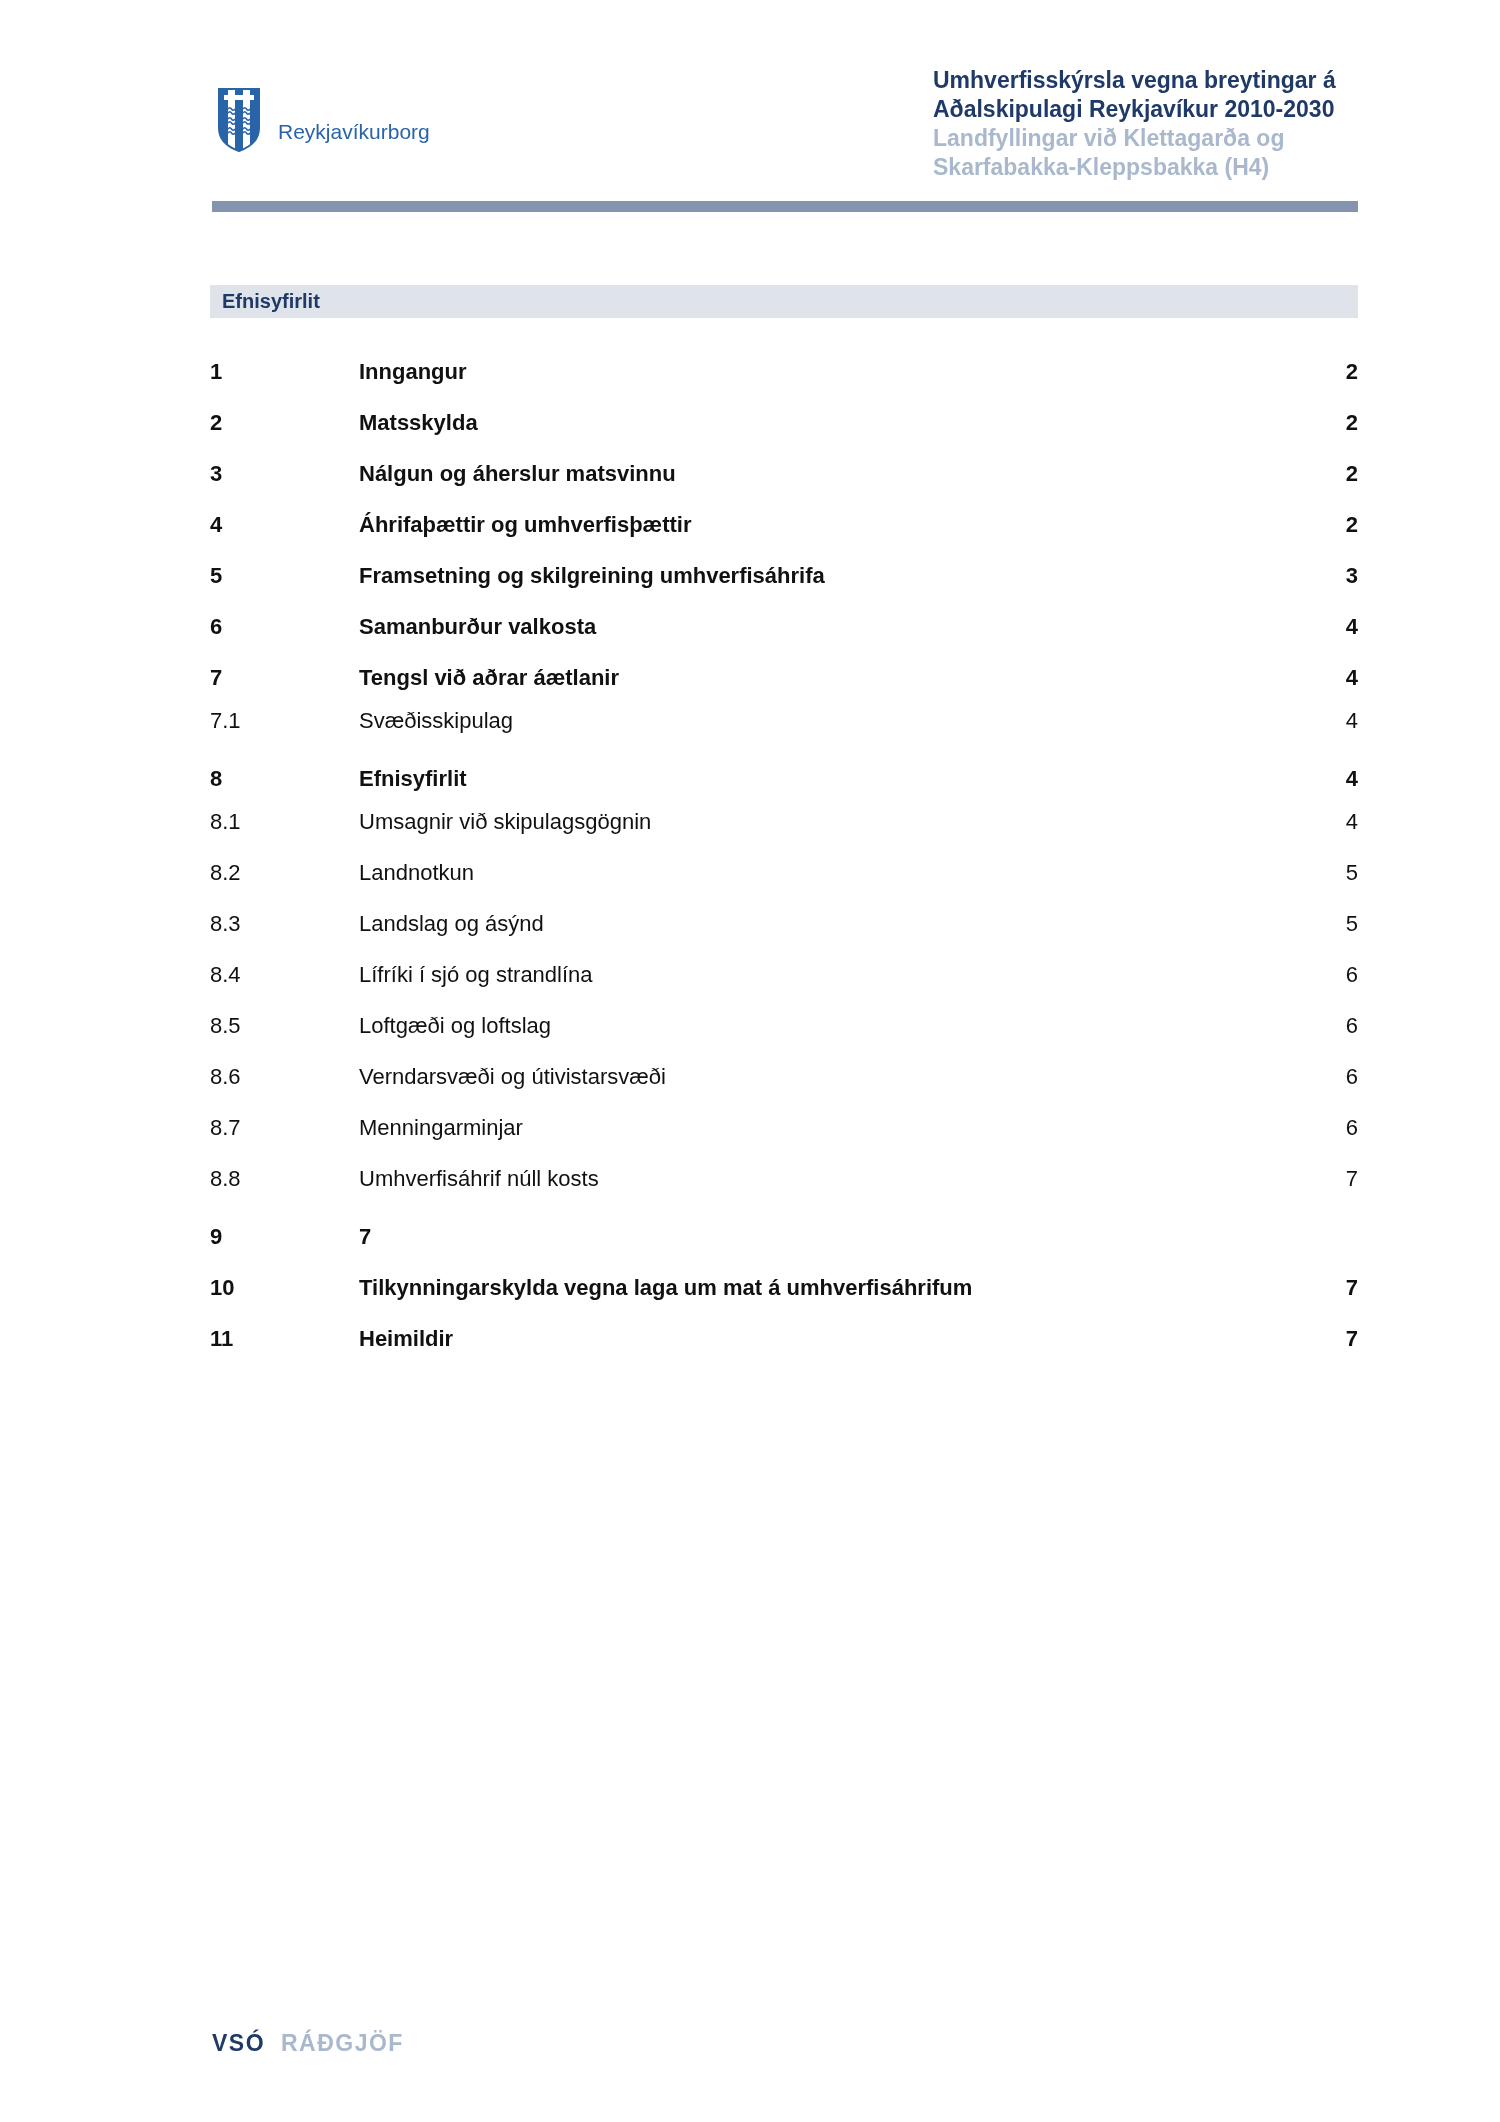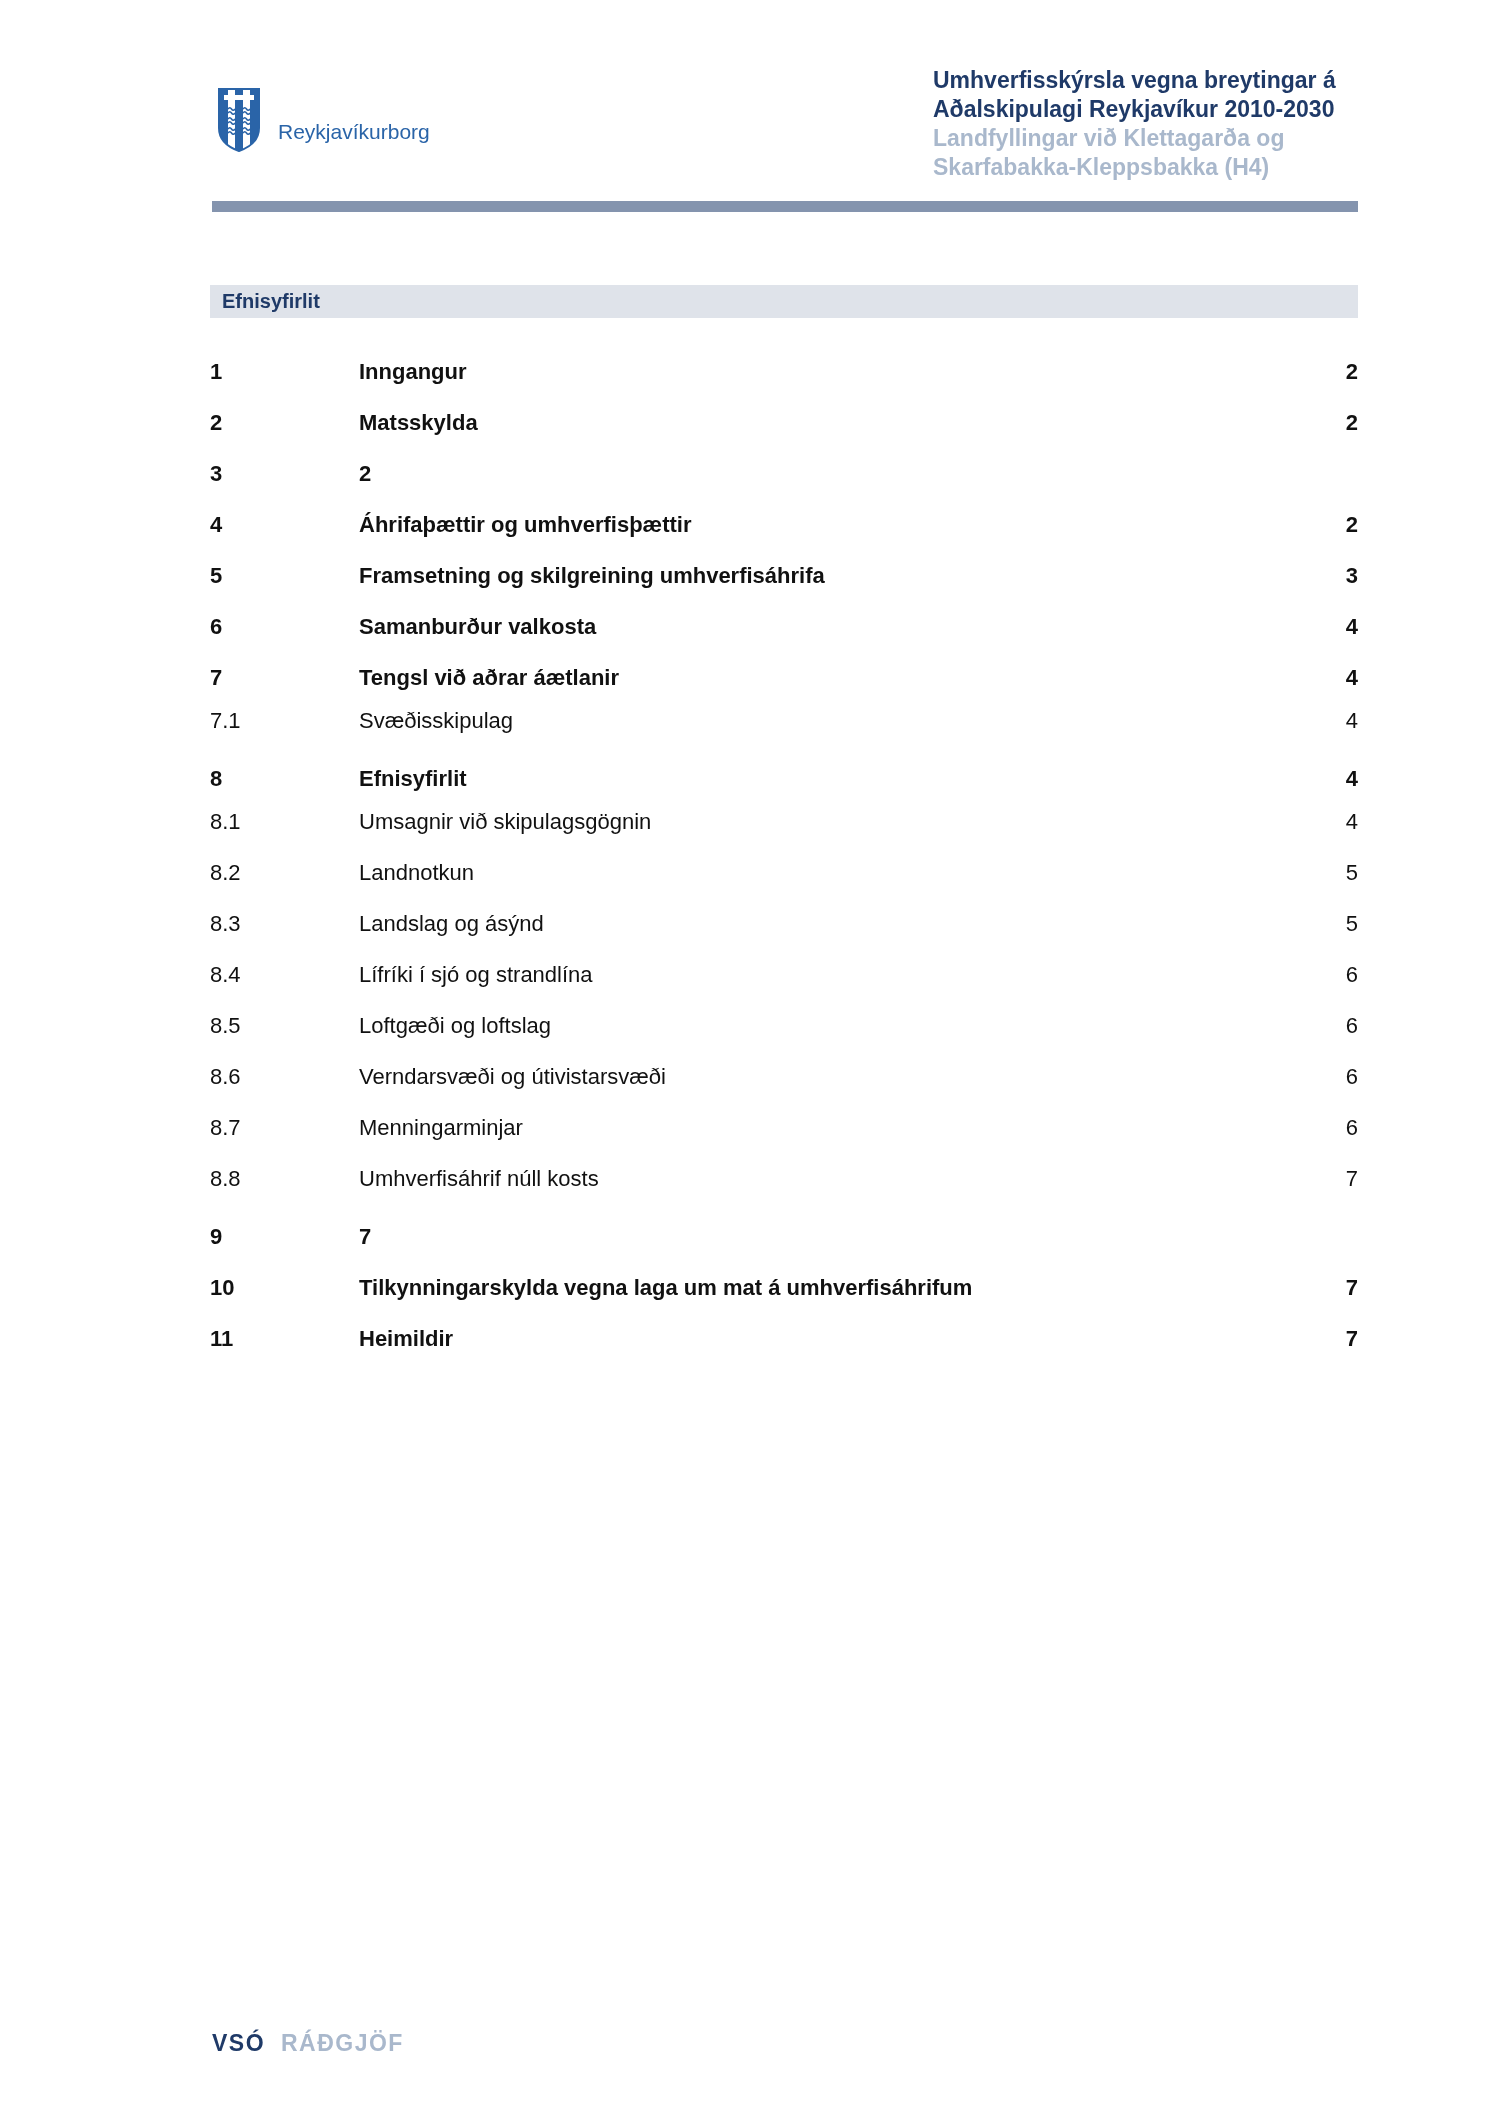--- a/index.html
+++ b/index.html
@@ -120,20 +120,21 @@
         <span class="toc-title">Inngangur</span>
         <span class="toc-page">2</span>
       </div>
       <div class="toc-row bold">
         <span class="toc-number">2</span>
         <span class="toc-title">Matsskylda</span>
         <span class="toc-page">2</span>
       </div>
       <div class="toc-row bold">
         <span class="toc-number">3</span>
+        <span class="toc-title">Nálgun og áherslur matsvinnu</span>
         <span class="toc-page">2</span>
       </div>
       <div class="toc-row bold">
         <span class="toc-number">4</span>
         <span class="toc-title">Áhrifaþættir og umhverfisþættir</span>
         <span class="toc-page">2</span>
       </div>
       <div class="toc-row bold">
         <span class="toc-number">5</span>
         <span class="toc-title">Framsetning og skilgreining umhverfisáhrifa</span>

